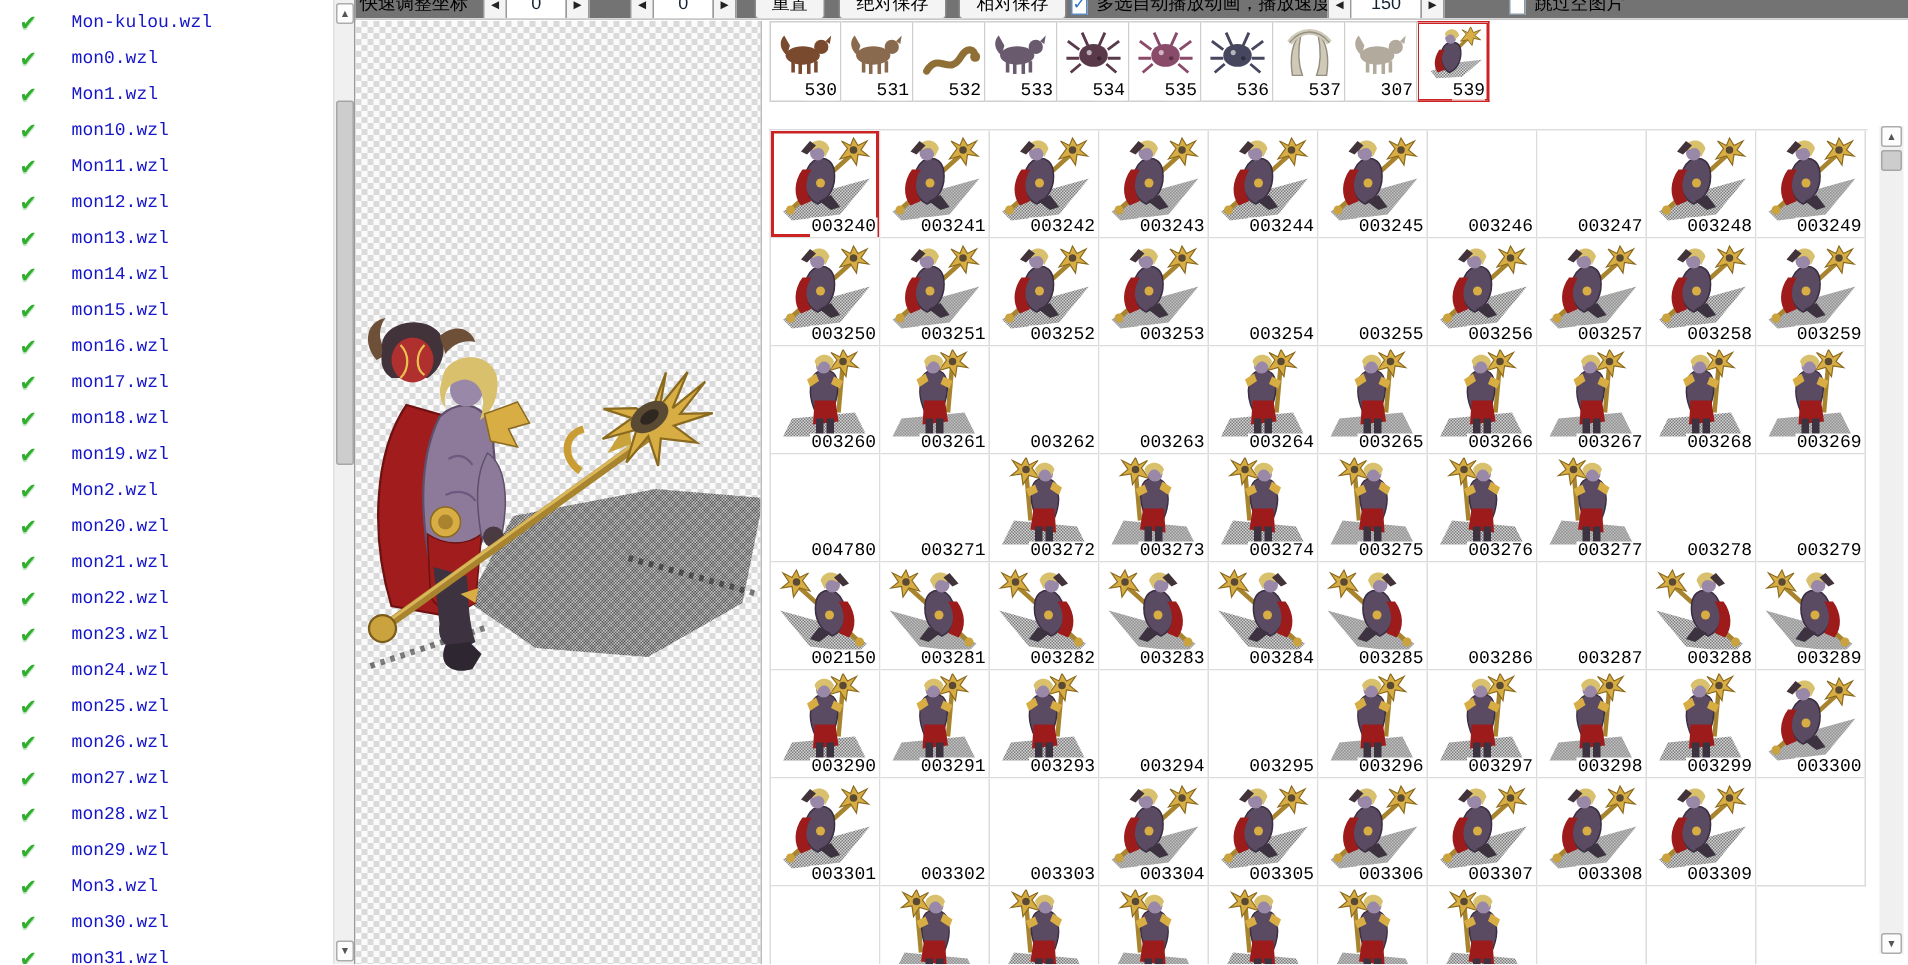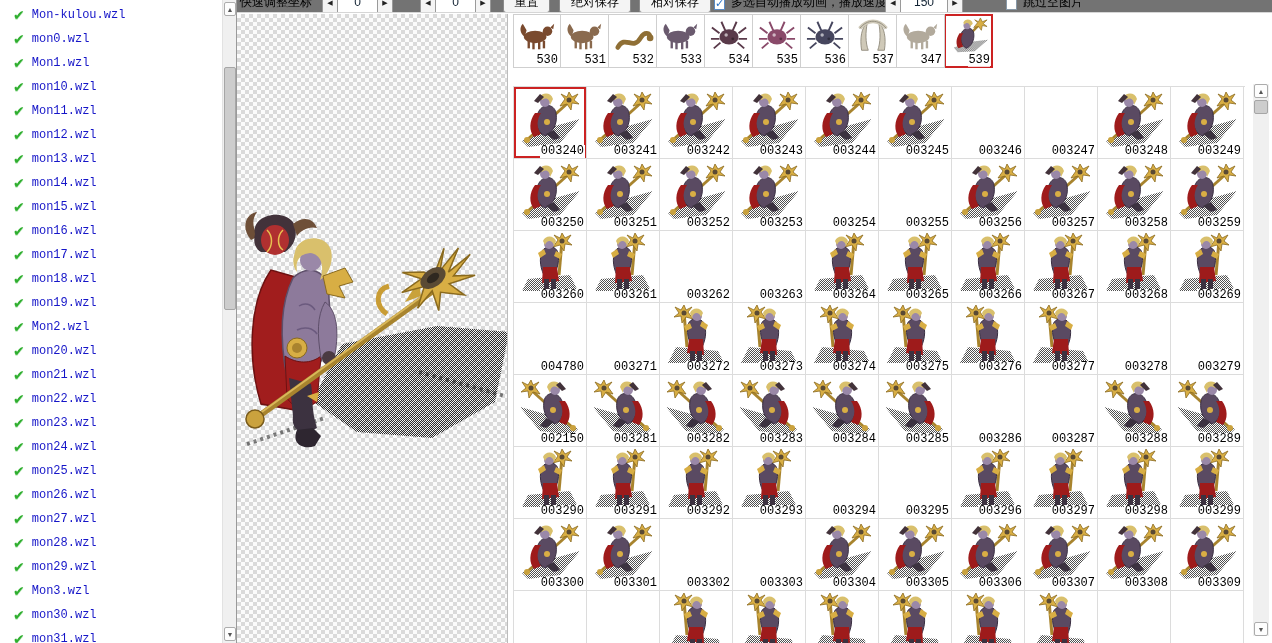--- a/index.html
+++ b/index.html
@@ -4,21 +4,21 @@
 <style>
   html,body{margin:0;padding:0;}
   body{width:1272px;height:643px;overflow:hidden;background:#fff;
        font-family:"Liberation Sans","DejaVu Sans",sans-serif;font-size:12px;color:#000;}
   .app{position:relative;width:1272px;height:643px;overflow:hidden;background:#fff;}
 
   
   .sidebar{position:absolute;left:0;top:0;width:222px;height:643px;background:#fff;overflow:hidden;padding-top:3px;box-sizing:border-box;}
   .sb-item{height:24px;display:flex;align-items:center;padding-left:13px;gap:7px;cursor:default;}
   .check{color:#2fae2f;font-size:14px;line-height:14px;text-shadow:0 1px 0 #bde8bd;}
-  .fname{color:#1515c8;font-family:"Liberation Mono","DejaVu Sans Mono",monospace;font-size:12px;white-space:nowrap;}
+  .fname{color:#1515c8;font-family:"Liberation Mono","DejaVu Sans Mono",monospace;font-size:12px;white-space:nowrap;margin-left:16px;}
 
   
   .sb-scroll{position:absolute;left:222px;top:0;width:14px;height:643px;background:#f0f0f0;border-left:1px solid #e2e2e2;box-sizing:border-box;}
   .scroll-btn{position:absolute;left:1px;width:12px;height:14px;background:#fdfdfd;border:1px solid #acacac;border-radius:2px;
               display:flex;align-items:center;justify-content:center;font-size:7px;color:#555;box-sizing:border-box;}
   .sb-up{top:2px;} .sb-down{bottom:2px;}
   .sb-thumb{position:absolute;left:1px;top:67px;width:12px;height:243px;background:#cdcdcd;border:1px solid #a6a6a6;border-radius:2px;box-sizing:border-box;}
 
   .splitter{position:absolute;top:0;width:1px;height:643px;background:#9a9a9a;}
   .sp1{left:236px;} .sp2{left:507px;top:14px;height:629px;background:#bcbcbc;}
@@ -405,21 +405,21 @@
         <div class="thumb">
           <svg class="tsvg" viewBox="0 0 44 40" style="color:#cfc9b8">
             <use href="#th-arch"></use>
           </svg>
           <span class="tnum">537</span>
         </div>
         <div class="thumb">
           <svg class="tsvg" viewBox="0 0 44 40" style="color:#b2aa9c">
             <use href="#th-quad"></use>
           </svg>
-          <span class="tnum">347</span>
+          <span class="tnum">307</span>
         </div>
         <div class="thumb selected">
           <svg class="tsvg" viewBox="0 0 44 40" style="color:#6a4a5a">
             <use href="#th-knight"></use>
           </svg>
           <span class="tnum">539</span>
         </div>
       </div>
     <div class="grid">
         <div class="cell sel">
@@ -690,26 +690,20 @@
           <svg class="csvg" viewBox="0 0 64 62">
             <use href="#k-stand"></use>
           </svg>
           <span class="clabel">003290</span>
         </div>
         <div class="cell">
           <svg class="csvg" viewBox="0 0 64 62">
             <use href="#k-stand"></use>
           </svg>
           <span class="clabel">003291</span>
-        </div>
-        <div class="cell">
-          <svg class="csvg" viewBox="0 0 64 62">
-            <use href="#k-stand"></use>
-          </svg>
-          <span class="clabel">003292</span>
         </div>
         <div class="cell">
           <svg class="csvg" viewBox="0 0 64 62">
             <use href="#k-stand"></use>
           </svg>
           <span class="clabel">003293</span>
         </div>
         <div class="cell">
           <span class="clabel">003294</span>
         </div>

